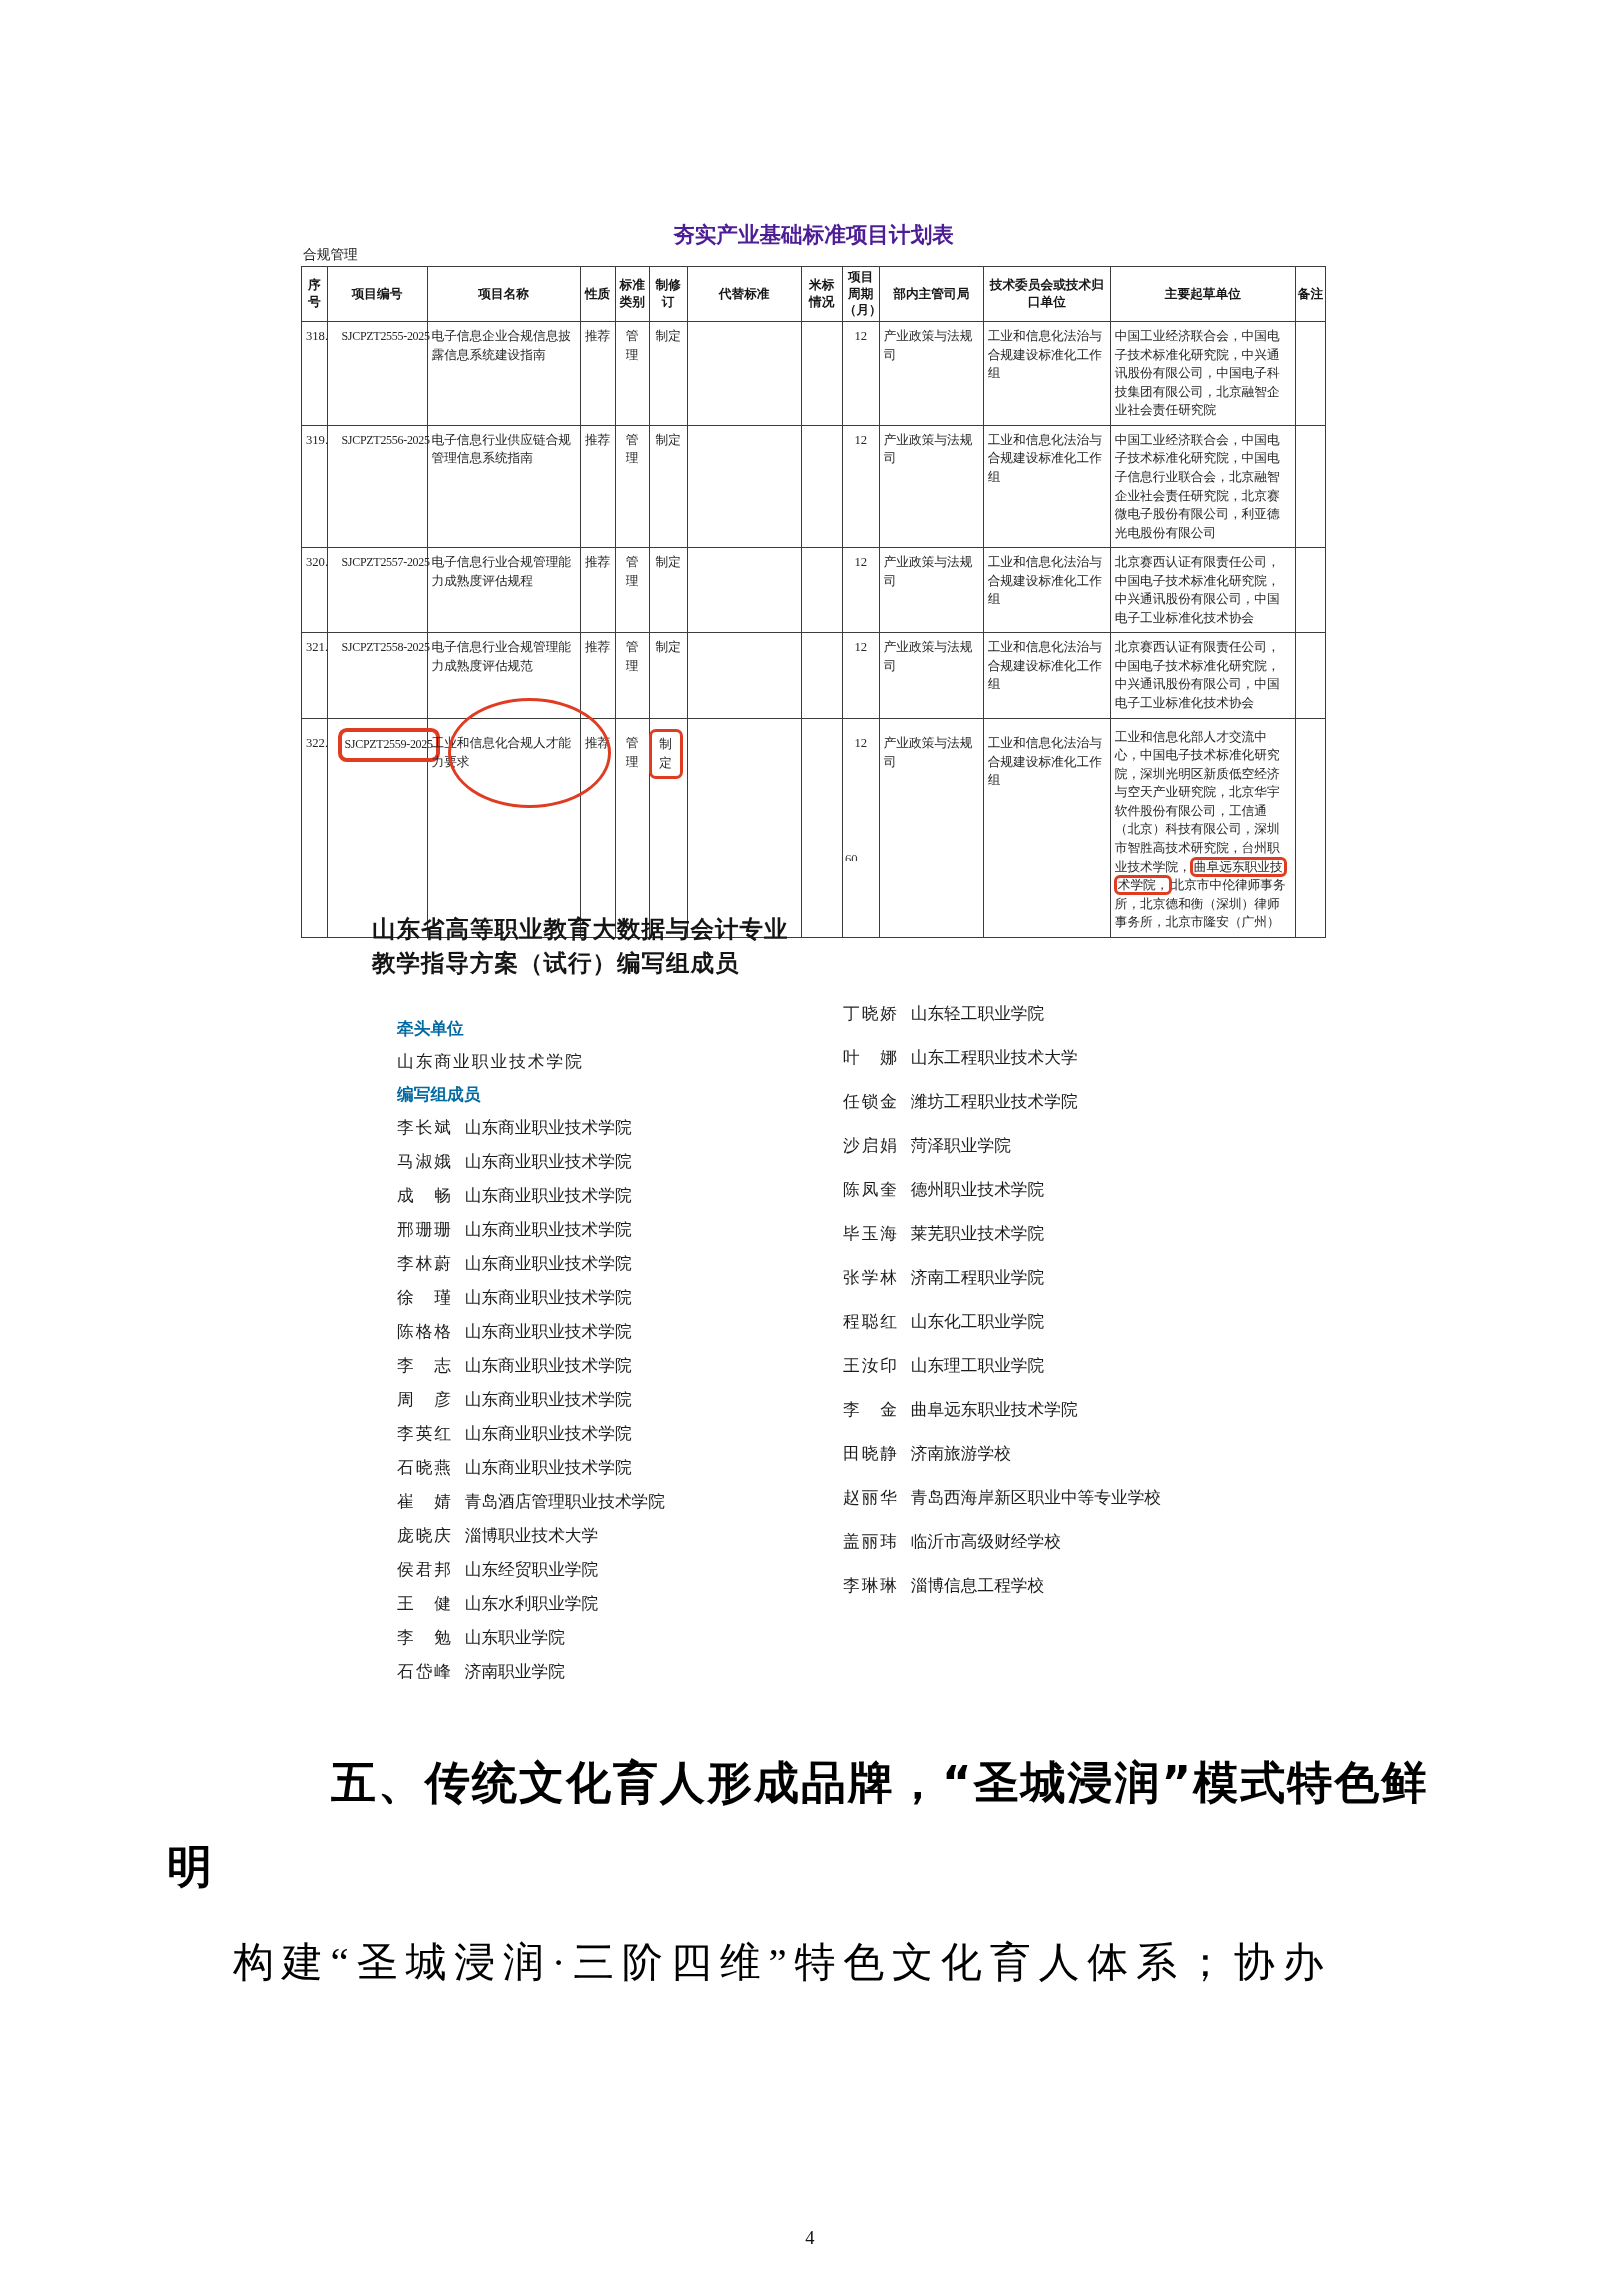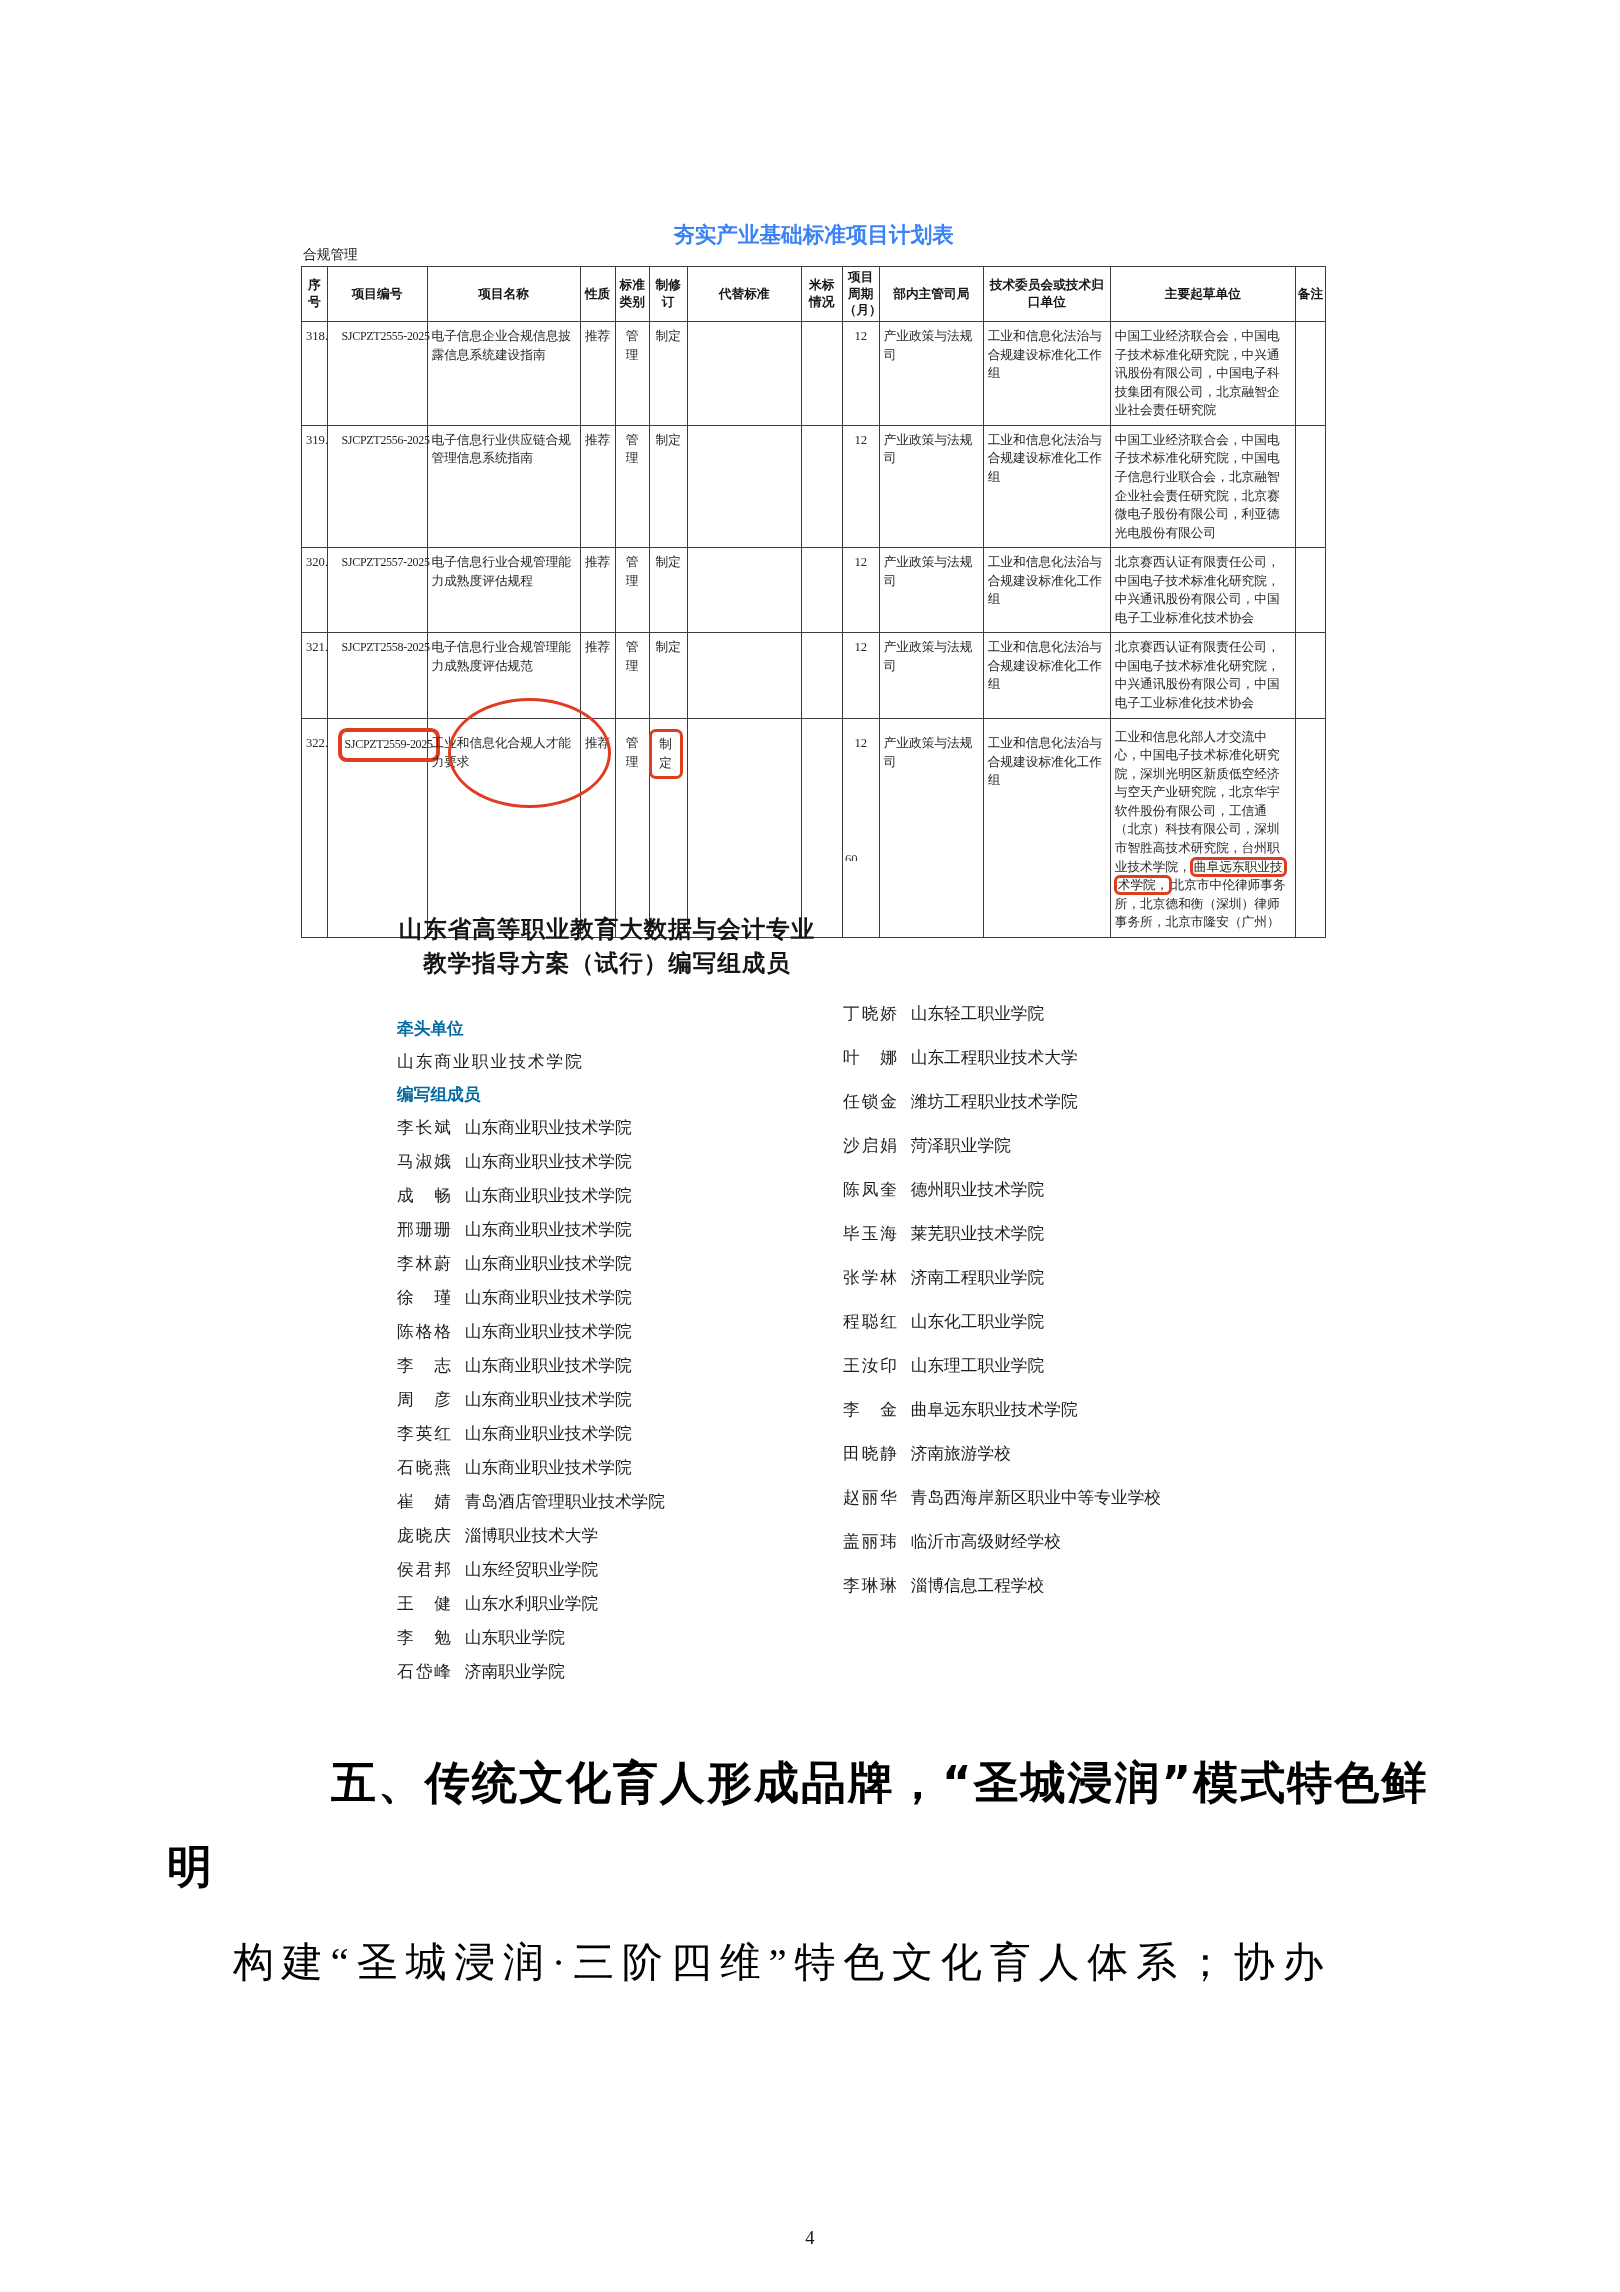--- a/index.html
+++ b/index.html
@@ -4,21 +4,21 @@
 <style>
   html,body{margin:0;padding:0;background:#888;}
   .page{
     position:relative;width:1620px;height:2293px;background:#fff;margin:0 auto;
     font-family:"Liberation Serif",serif;color:#222;overflow:hidden;
   }
   :root{--red:#e03c22;--ink:#262626;}
 
   
   .t-title{position:absolute;left:301px;top:220px;width:1025px;text-align:center;
-    font-family:"DejaVu Sans",sans-serif;font-weight:700;font-size:21.6px;color:#3b82f6;}
+    font-family:"DejaVu Sans",sans-serif;font-weight:700;font-size:21.6px;color:#4c1d95;}
   .t-cat{position:absolute;left:303px;top:246px;font-size:13.7px;color:#1d1d1d;}
   .std-table{position:absolute;left:301px;top:266px;border-collapse:collapse;table-layout:fixed;
     width:1025px;font-size:12.7px;color:var(--ink);}
   .std-table th,.std-table td{border:1px solid #3c3c3c;padding:4.9px 3.9px;vertical-align:top;
     line-height:18.6px;overflow:visible;}
   .std-table th{font-weight:700;text-align:center;vertical-align:middle;line-height:16.7px;
     padding:2px 1px;font-size:12.7px;color:#161616;}
   .std-table tr.hr{height:51px;}
   .std-table tr.r0{height:100px;}
   .std-table tr.r1{height:104px;}
@@ -35,21 +35,21 @@
   .redbox-code{display:inline-block;border:4.9px solid var(--red);border-radius:8.8px;
     padding:2.9px 2.9px 3.9px;margin:-5.9px 0 0 -3.9px;}
   .redbox-small{display:inline-block;border:3.9px solid var(--red);border-radius:6.9px;
     padding:2.9px 5.9px 3.9px;margin:-4.9px 0 0 -4.9px;}
   .red-inline{border:3.9px solid var(--red);border-radius:5.9px;padding:0 1px;margin:0 -1px;
     box-decoration-break:clone;-webkit-box-decoration-break:clone;}
   .t-footnote{position:absolute;left:800px;top:852px;height:8.8px;overflow:hidden;
     font-size:12.7px;color:#333;margin-left:45px;}
 
   
-  .m-title{position:absolute;left:372px;width:470px;text-align:center;
+  .m-title{position:absolute;left:372px;width:470px;text-align:left;
     font-family:"DejaVu Sans",sans-serif;font-weight:700;font-size:23.5px;color:#151515;letter-spacing:1px;}
   .m-title.l1{top:913px;}
   .m-title.l2{top:947px;}
   .m-left{position:absolute;left:397px;top:1017px;width:421px;font-size:16.7px;color:#1c1c1c;}
   .m-left .lbl{font-family:"DejaVu Sans",sans-serif;font-weight:700;height:33px;color:#0369a1;}
   .m-left .lead-org{height:33px;letter-spacing:2px;}
   .m-left .m-row{height:34px;white-space:nowrap;}
   .m-right{position:absolute;left:843px;top:1002px;width:588px;font-size:16.7px;color:#1c1c1c;}
   .m-right .m-row{height:44px;white-space:nowrap;}
   .m-name{display:inline-block;width:54px;text-align:justify;text-align-last:justify;

